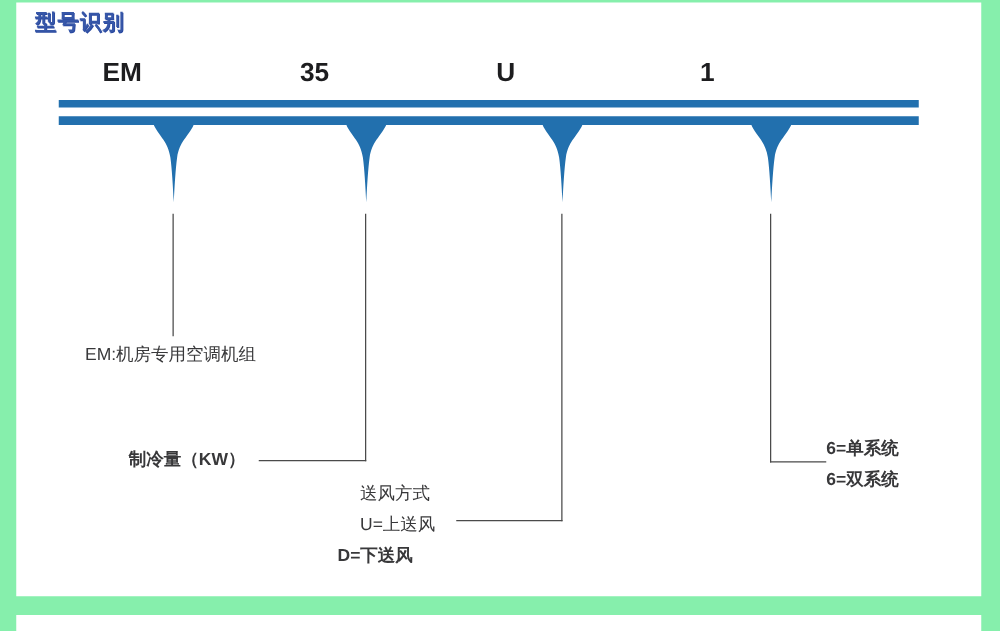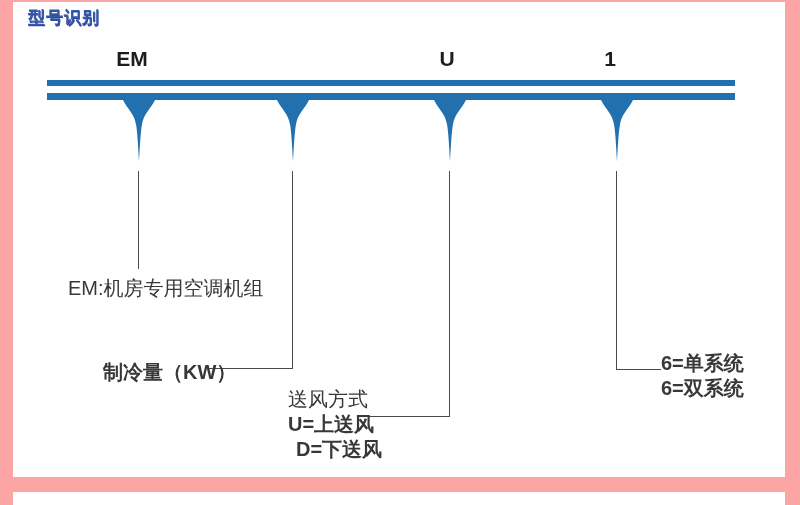--- a/index.html
+++ b/index.html
@@ -1,19 +1,19 @@
 <!DOCTYPE html>
 <html><head>
 <meta charset="utf-8">
 <style>
   html,body { margin:0; padding:0; }
   .stage {
     position:relative;
     width:800px; height:505px;
-    background:#fca5a5;
+    background:#86efac;
     font-family:"Liberation Sans","DejaVu Sans",sans-serif;
     overflow:hidden;
   }
   .card {
     position:absolute;
     background:#ffffff;
   }
   .card-main { left:13px; top:2px; width:772px; height:475px; }
   .card-next { left:13px; top:492px; width:772px; height:13px; }
 
@@ -26,21 +26,21 @@
 
   .rule {
     position:absolute; left:47px; width:688px;
     background:#2270ae;
   }
   .rule-top { top:80px; height:6px; }
   .rule-bottom { top:93px; height:7px; }
 
   .code-segment {
     position:absolute; top:47px; width:100px;
-    text-align:center;
+    text-align:left;
     font-size:21px; font-weight:bold; color:#1d1d1f;
     font-family:"Liberation Sans","DejaVu Sans",sans-serif;
   }
   .code-1 { left:82px; }
   .code-2 { left:240px; }
   .code-3 { left:397px; }
   .code-4 { left:560px; }
 
   .funnel { position:absolute; top:100px; width:32px; height:64px; }
   .funnel-1 { left:123px; }
@@ -54,43 +54,44 @@
   .vline-3 { left:449px; top:171px; height:246px; }
   .vline-4 { left:616px; top:171px; height:199px; }
 
   .hline { position:absolute; height:1px; background:#4a4a4a; }
   .hline-2 { left:207px; top:368px; width:86px; }
   .hline-3 { left:365px; top:416px; width:85px; }
   .hline-4 { left:616px; top:369px; width:45px; }
 
   .diagram-label {
     position:absolute;
-    font-size:20px; color:#38383a;
+    font-size:14px; color:#38383a;
     white-space:nowrap;
     font-family:"Liberation Sans","DejaVu Sans",sans-serif;
   }
   .label-em       { left:68px;  top:275px; }
   .label-cooling  { left:103px; top:359px; font-weight:bold; }
   .label-air-title{ left:288px; top:386px; font-weight:normal; }
-  .label-air-u    { left:288px; top:411px; font-weight:bold; }
-  .label-air-d    { left:296px; top:436px; font-weight:bold; }
+  .label-air-u    { left:288px; top:411px; font-weight:normal; }
+  .label-air-d    { left:270px; top:436px; font-weight:bold; }
   .label-sys-1    { left:661px; top:350px; font-weight:bold; }
   .label-sys-2    { left:661px; top:375px; font-weight:bold; }
 </style>
 </head>
 <body>
 
 <div class="stage">
 
   <div class="card card-main"></div>
   <div class="card card-next"></div>
 
   <div class="section-title">型号识别</div>
 
   <div class="code-segment code-1">EM</div>
+  <div class="code-segment code-2">35</div>
   <div class="code-segment code-3">U</div>
   <div class="code-segment code-4">1</div>
 
   <div class="rule rule-top"></div>
   <div class="rule rule-bottom"></div>
 
   <svg class="funnel funnel-1" viewBox="0 0 32 64">
     <path d="M0,0 H32 C27,10 20.7,13 18.7,26 C17.5,34 16.6,50 16,62 C15.4,50 14.5,34 13.3,26 C11.3,13 5,10 0,0 Z" fill="#2270ae"></path>
   </svg>
   <svg class="funnel funnel-2" viewBox="0 0 32 64">

